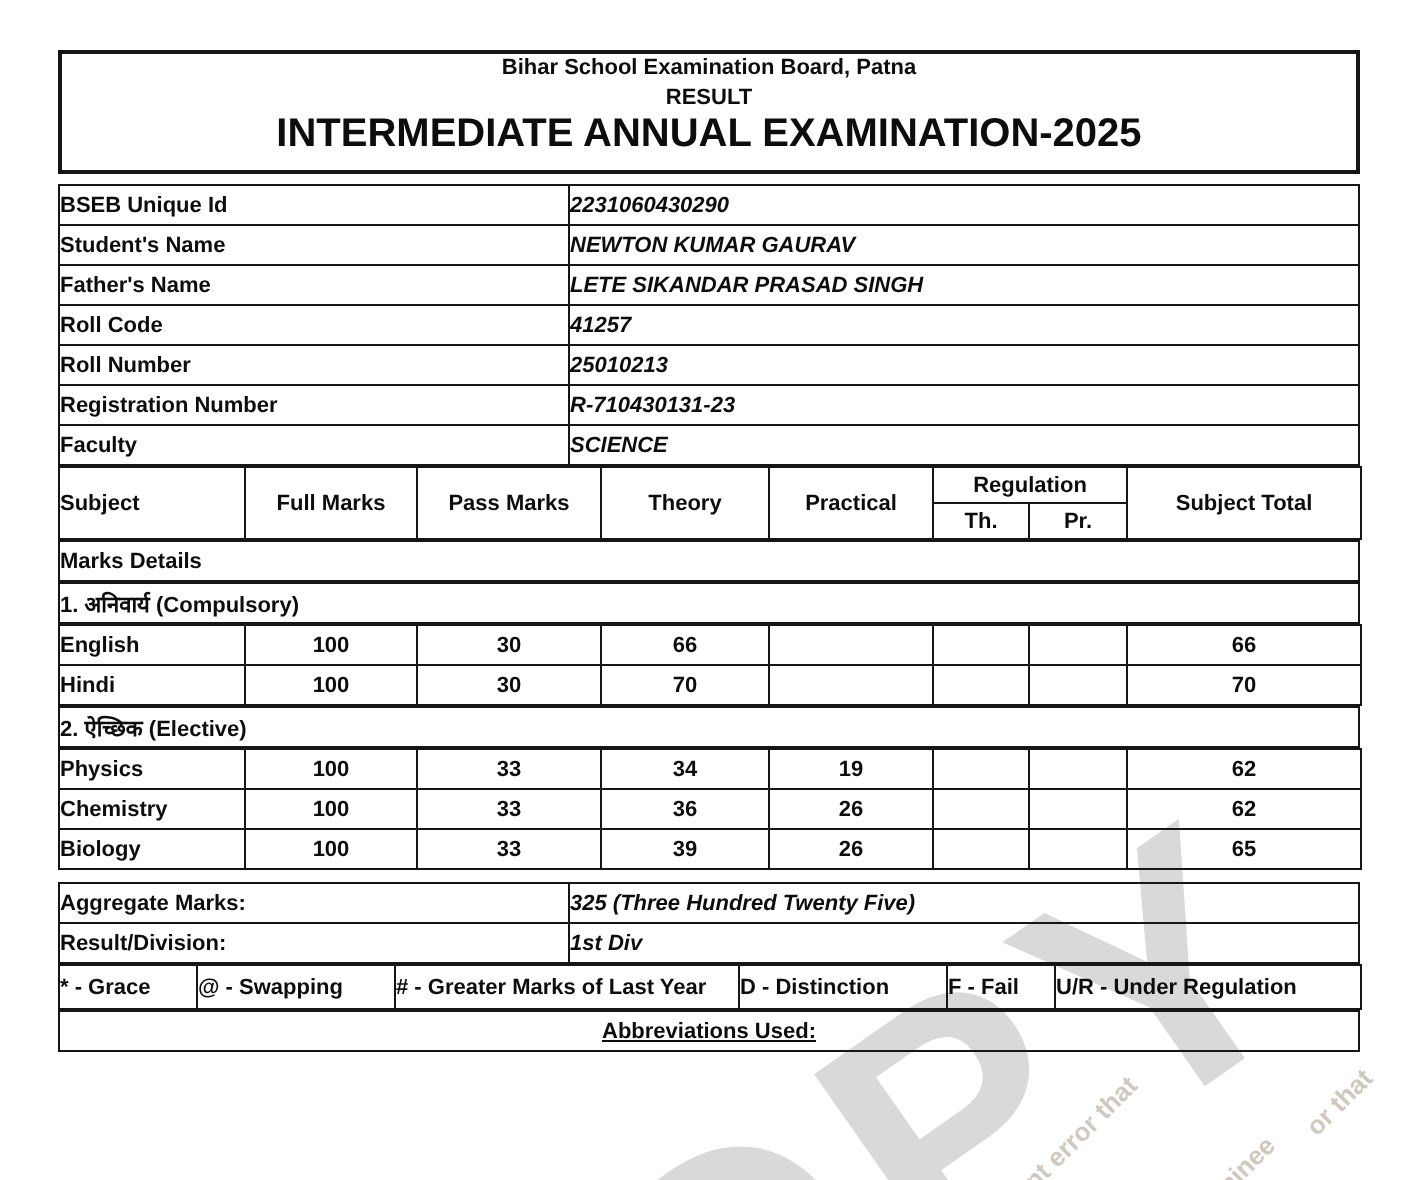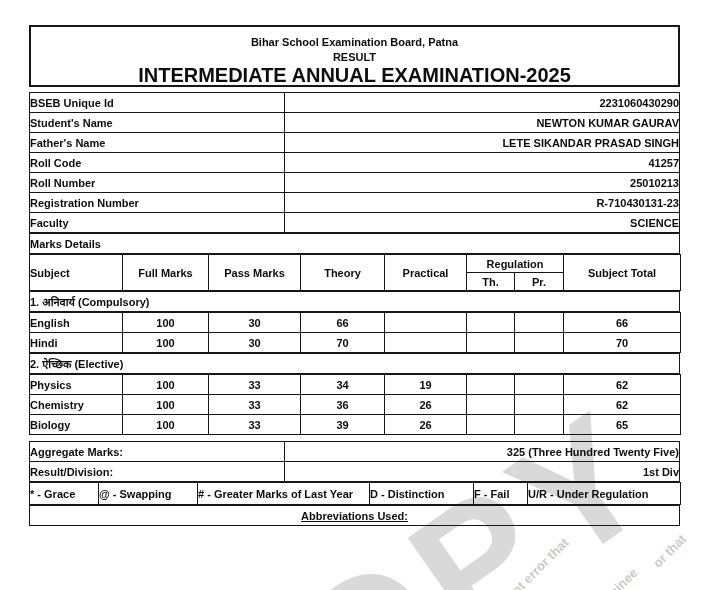--- a/index.html
+++ b/index.html
@@ -18,21 +18,21 @@
     position: absolute; left: 29px; top: 25px; width: 651px;
     z-index: 2;
     font-weight: 700;
   }
 
   .box-header {
     box-sizing: border-box;
     border: 2px solid #161616;
     height: 62px;
     display: flex; flex-direction: column;
-    justify-content: flex-end; align-items: center;
+    justify-content: flex-start; align-items: center;
     margin-bottom: 5px;
     text-align: center;
   }
   .t-board  { font-size: 11px; line-height: 14px; }
   .t-result { font-size: 11px; line-height: 17px; }
   .t-exam   { font-size: 20px; line-height: 19px; }
 
   table.tbl {
     width: 651px;
     border-collapse: collapse;
@@ -44,21 +44,21 @@
     border: 1.6px solid #161616;
     font-size: 11px;
     font-weight: 700;
     height: 19px;
     padding: 0;
     overflow: hidden;
     white-space: nowrap;
     background: transparent;
   }
   td.lbl { text-align: left; padding-left: 8px; }
-  td.val { text-align: right; padding-left: 8px; }
+  td.val { text-align: left; padding-left: 8px; font-style: italic; }
   td.c   { text-align: center; }
 
   .col-label  { width: 255px; }
 
   
   .mc1 { width: 93px; } .mc2 { width: 86px; } .mc3 { width: 92px; }
   .mc4 { width: 84px; } .mc5 { width: 82px; } .mc6 { width: 48px; }
   .mc7 { width: 49px; } .mc8 { width: 117px; }
   table.marks-head td { height: 17px; }
 
@@ -147,28 +147,20 @@
         <td class="lbl">Registration Number</td>
         <td class="val">R-710430131-23</td>
       </tr>
       <tr>
         <td class="lbl">Faculty</td>
         <td class="val">SCIENCE</td>
       </tr>
     </tbody>
   </table>
 
-  <table class="tbl">
-    <tbody>
-      <tr>
-        <td class="lbl">Marks Details</td>
-      </tr>
-    </tbody>
-  </table>
-
   <table class="tbl marks-head">
     <colgroup>
       <col class="mc1">
         <col class="mc2">
         <col class="mc3">
         <col class="mc4">
       <col class="mc5">
         <col class="mc6">
         <col class="mc7">
         <col class="mc8">
@@ -186,20 +178,28 @@
       <tr>
         <td class="c">Th.</td>
         <td class="c">Pr.</td>
       </tr>
     </tbody>
   </table>
 
   <table class="tbl">
     <tbody>
       <tr>
+        <td class="lbl">Marks Details</td>
+      </tr>
+    </tbody>
+  </table>
+
+  <table class="tbl">
+    <tbody>
+      <tr>
         <td class="lbl">1. अनिवार्य (Compulsory)</td>
       </tr>
     </tbody>
   </table>
 
   <table class="tbl">
     <colgroup>
       <col class="mc1">
         <col class="mc2">
         <col class="mc3">

